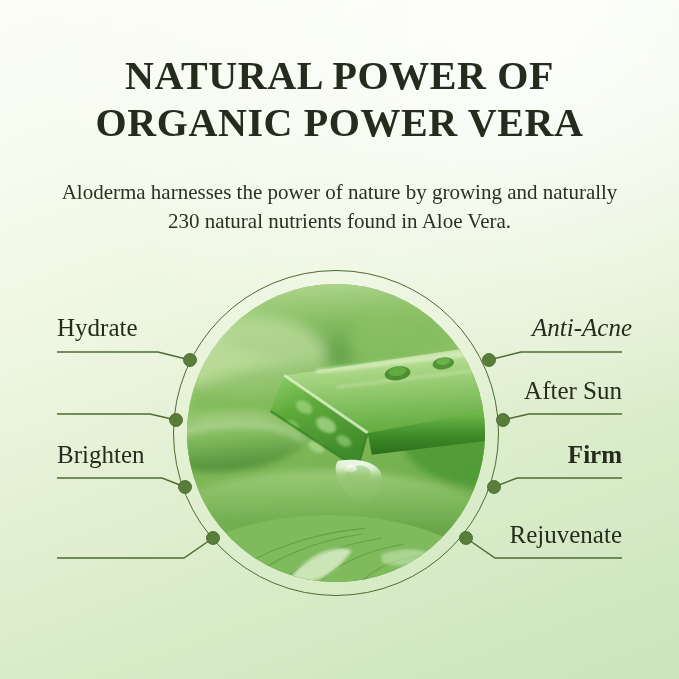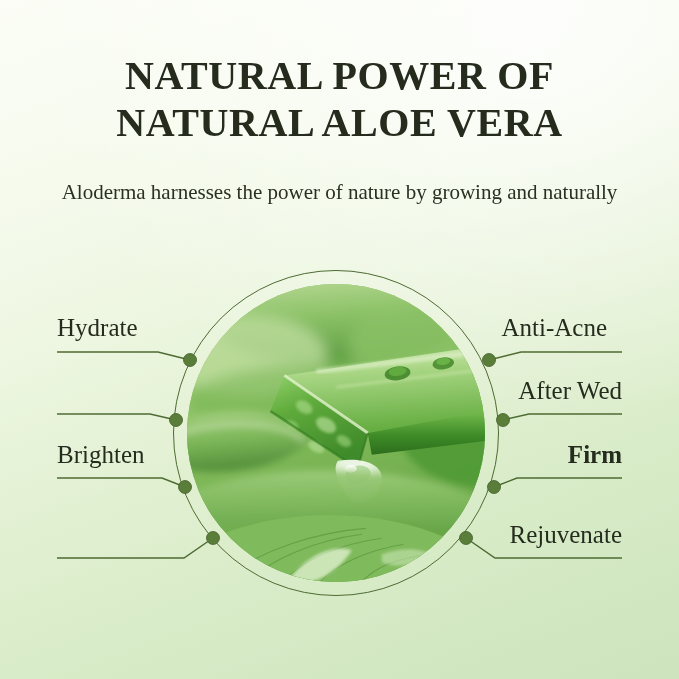--- a/index.html
+++ b/index.html
@@ -109,24 +109,25 @@
   .label.right { text-align: right; }
 </style>
 </head>
 <body>
 
 <div id="poster">
 
   <div class="header">
     <h1 style="margin:0;font-weight:400;">
       <span class="title-line">NATURAL POWER OF</span>
-      <span class="title-line">NATURAL ALOE VERA</span>
+      <span class="title-line">ORGANIC POWER VERA</span>
     </h1>
     <p class="subtitle">
       <span class="sub-line">Aloderma harnesses the power of nature by growing and naturally</span>
+      <span class="sub-line">230 natural nutrients found in Aloe Vera.</span>
     </p>
   </div>
 
   <div class="circle-wrap">
     <div class="photo">
       <svg viewBox="0 0 300 300" preserveAspectRatio="xMidYMid slice" aria-hidden="true">
         <defs>
           <linearGradient id="bgLeaf" x1="0" y1="0" x2="0.3" y2="1">
             <stop offset="0%" stop-color="#b9d89a"></stop>
             <stop offset="28%" stop-color="#9ccb74"></stop>
@@ -278,18 +279,18 @@
       <circle cx="489" cy="360" r="6.5"></circle>
       <circle cx="503" cy="420" r="6.5"></circle>
       <circle cx="494" cy="487" r="6.5"></circle>
       <circle cx="466" cy="538" r="6.5"></circle>
     </g>
   </svg>
 
   <div class="label left" style="left:57px; top:313px;">Hydrate</div>
   <div class="label left" style="left:57px; top:440px;">Brighten</div>
 
-  <div class="label right" style="right:72px; top:313px;">Anti-Acne</div>
-  <div class="label right" style="right:57px; top:376px;">After Wed</div>
+  <div class="label right" style="right:47px; top:313px;font-style:italic;">Anti-Acne</div>
+  <div class="label right" style="right:57px; top:376px;">After Sun</div>
   <div class="label right" style="right:57px; top:440px;font-weight:bold;">Firm</div>
   <div class="label right" style="right:57px; top:520px;text-align:center;">Rejuvenate</div>
 
 </div>
 
 </body></html>

